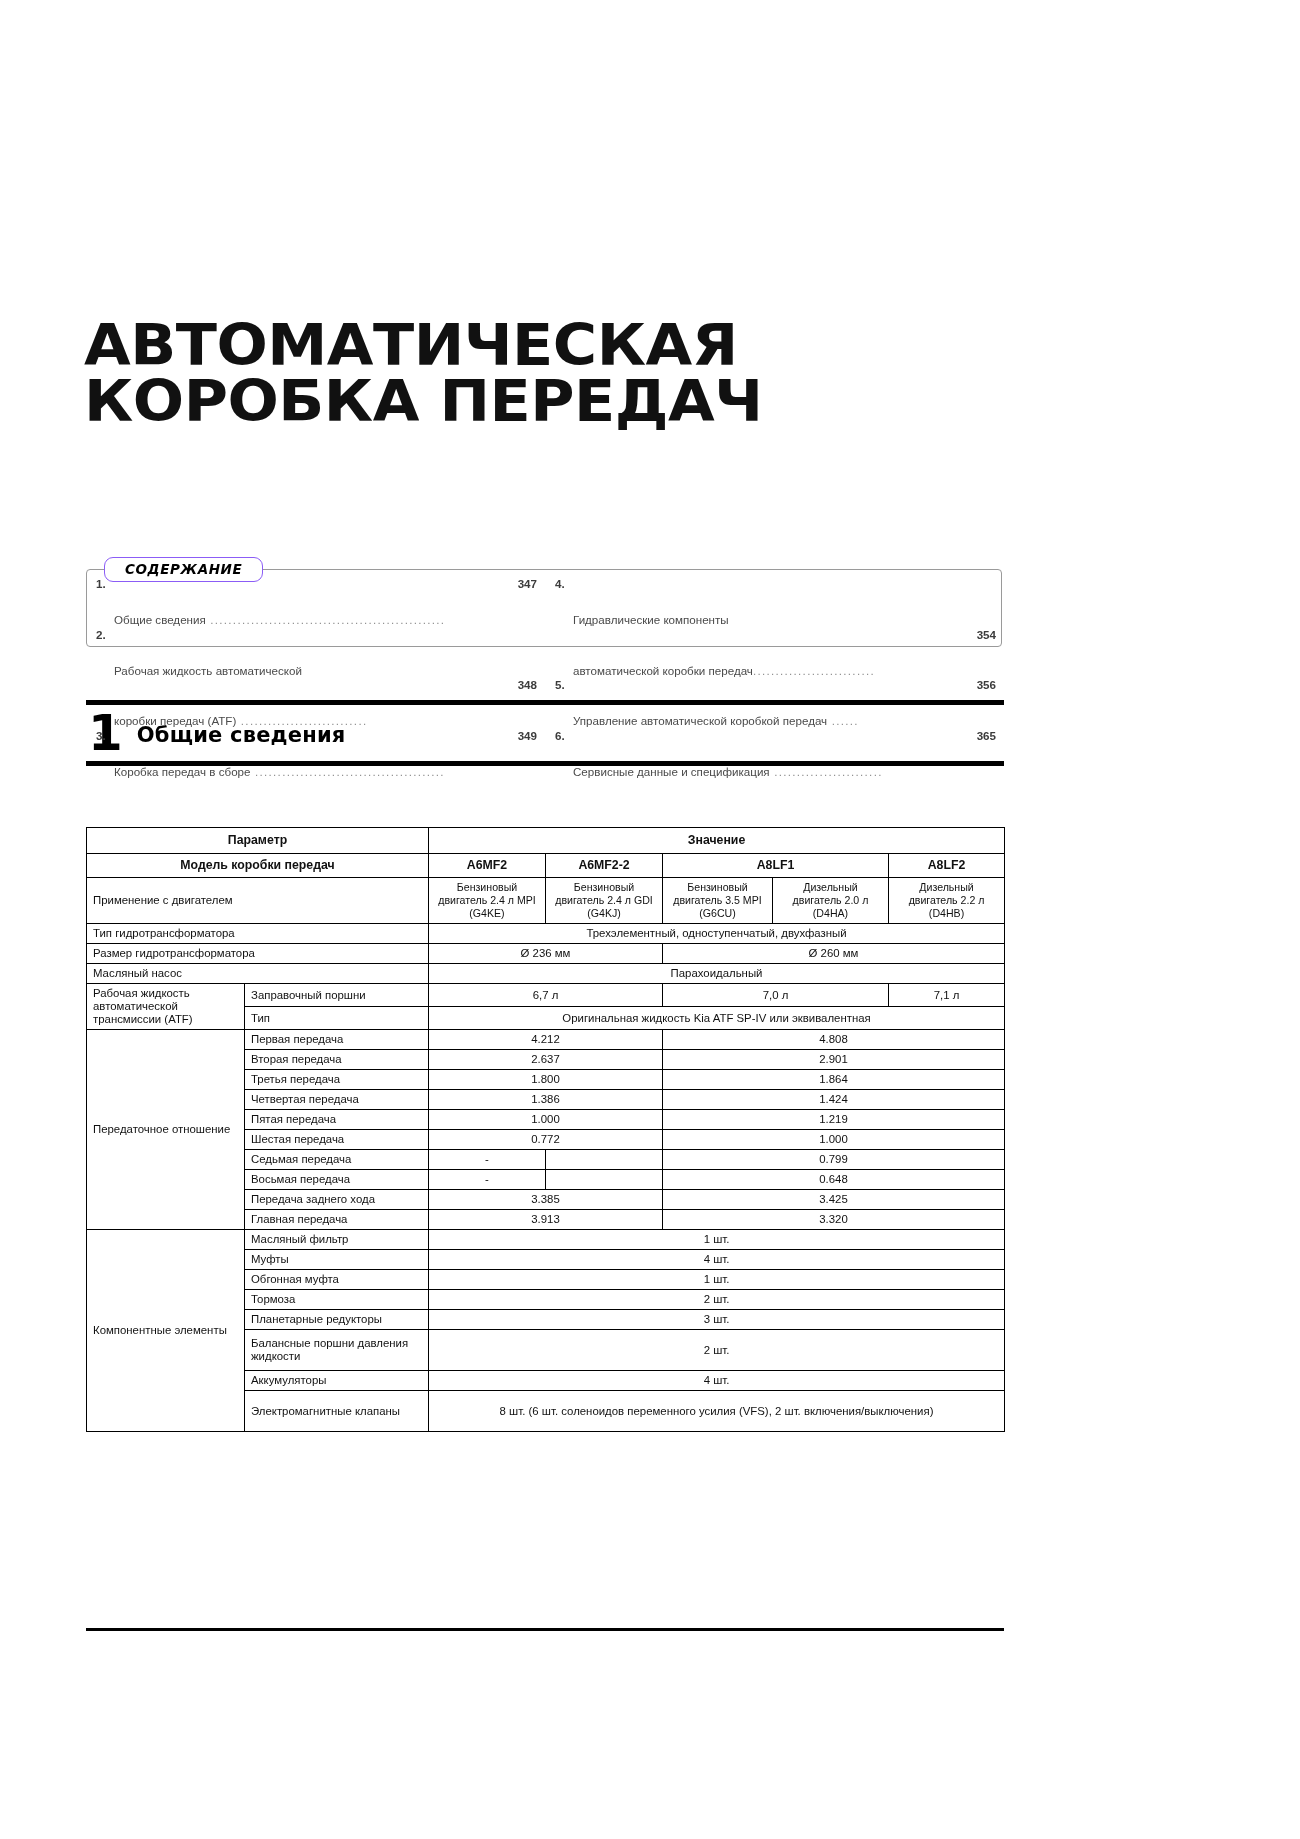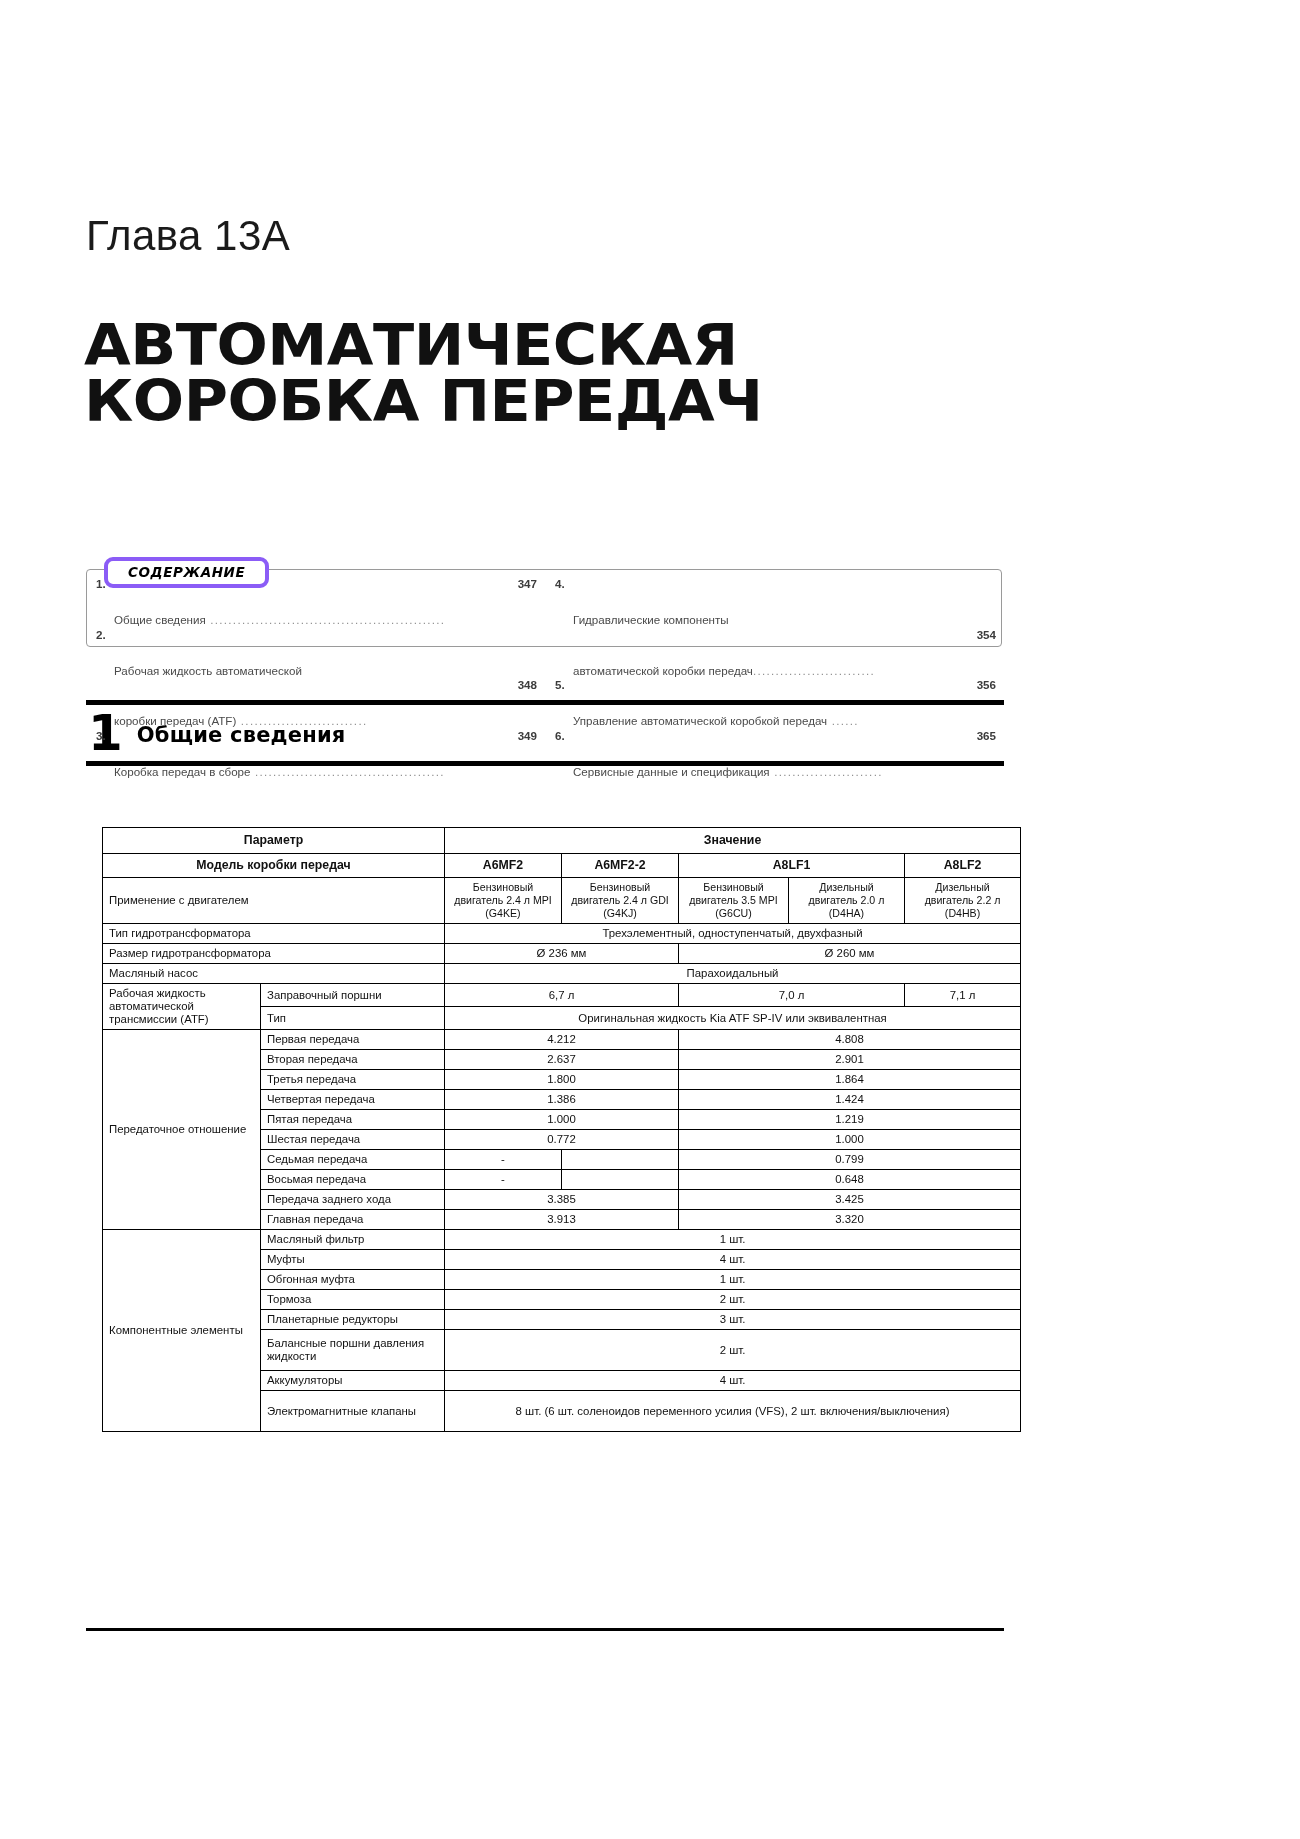--- a/index.html
+++ b/index.html
@@ -55,21 +55,21 @@
     position: absolute;
     left: 86px;
     top: 557px;
     width: 918px;
   }
   .toc-tab {
     position: absolute;
     left: 18px;
     top: 0px;
     padding: 3px 20px 4px 20px;
-    border: 4px solid #8b5cf6;
+    border: 1px solid #8b5cf6;
     border-radius: 9px;
     background: #fff;
     font-size: 13.5px;
     font-weight: 700;
     font-style: italic;
     letter-spacing: 0.6px;
     z-index: 3;
     font-family: "DejaVu Sans", sans-serif;
   }
   .toc-box {
@@ -158,21 +158,21 @@
     font-weight: 700;
     letter-spacing: 0.2px;
     font-family: "DejaVu Sans", sans-serif;
     position: relative;
     top: 2px;
   }
 
   
   .spec-table {
     position: absolute;
-    left: 102px;
+    left: 86px;
     top: 827px;
     width: 918px;
     border-collapse: collapse;
     table-layout: fixed;
     font-size: 11.4px;
     font-family: "Liberation Sans", sans-serif;
     padding-left: 21px;
   }
   .spec-table td, .spec-table th {
     border: 1px solid #000;
@@ -236,21 +236,20 @@
     width: 918px;
     height: 3px;
     background: #000;
   }
 </style>
 </head>
 <body>
 
 <div class="page">
 
-  <div class="chapter-label">Глава 13А</div>
 
   <div class="big-title">
     <div>АВТОМАТИЧЕСКАЯ</div>
     <div>КОРОБКА ПЕРЕДАЧ</div>
   </div>
 
   <div class="toc-wrap">
     <div class="toc-box"></div>
     <div class="toc-tab">СОДЕРЖАНИЕ</div>
     <div class="toc-cols">

